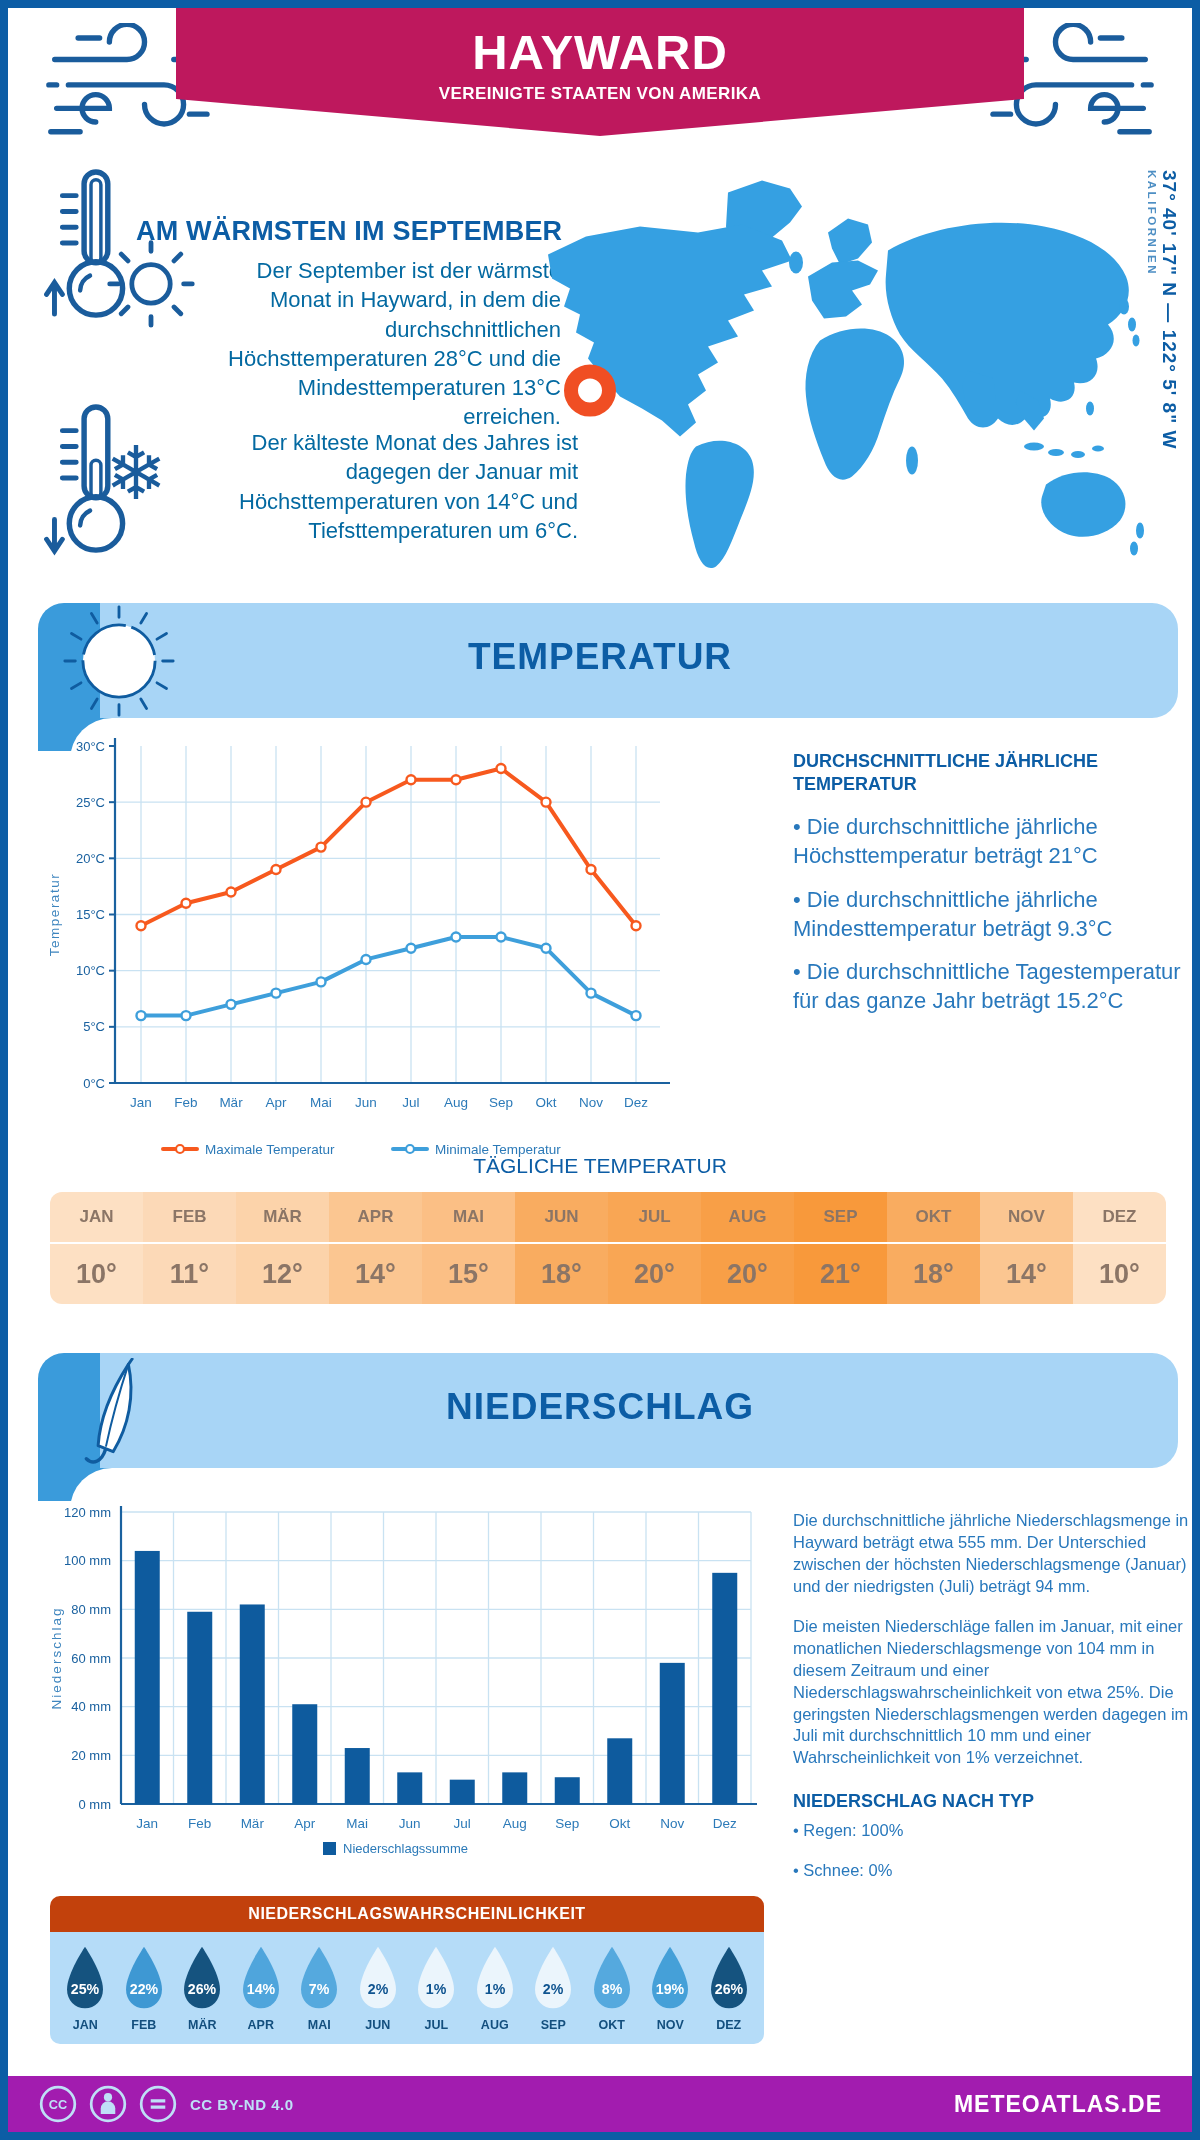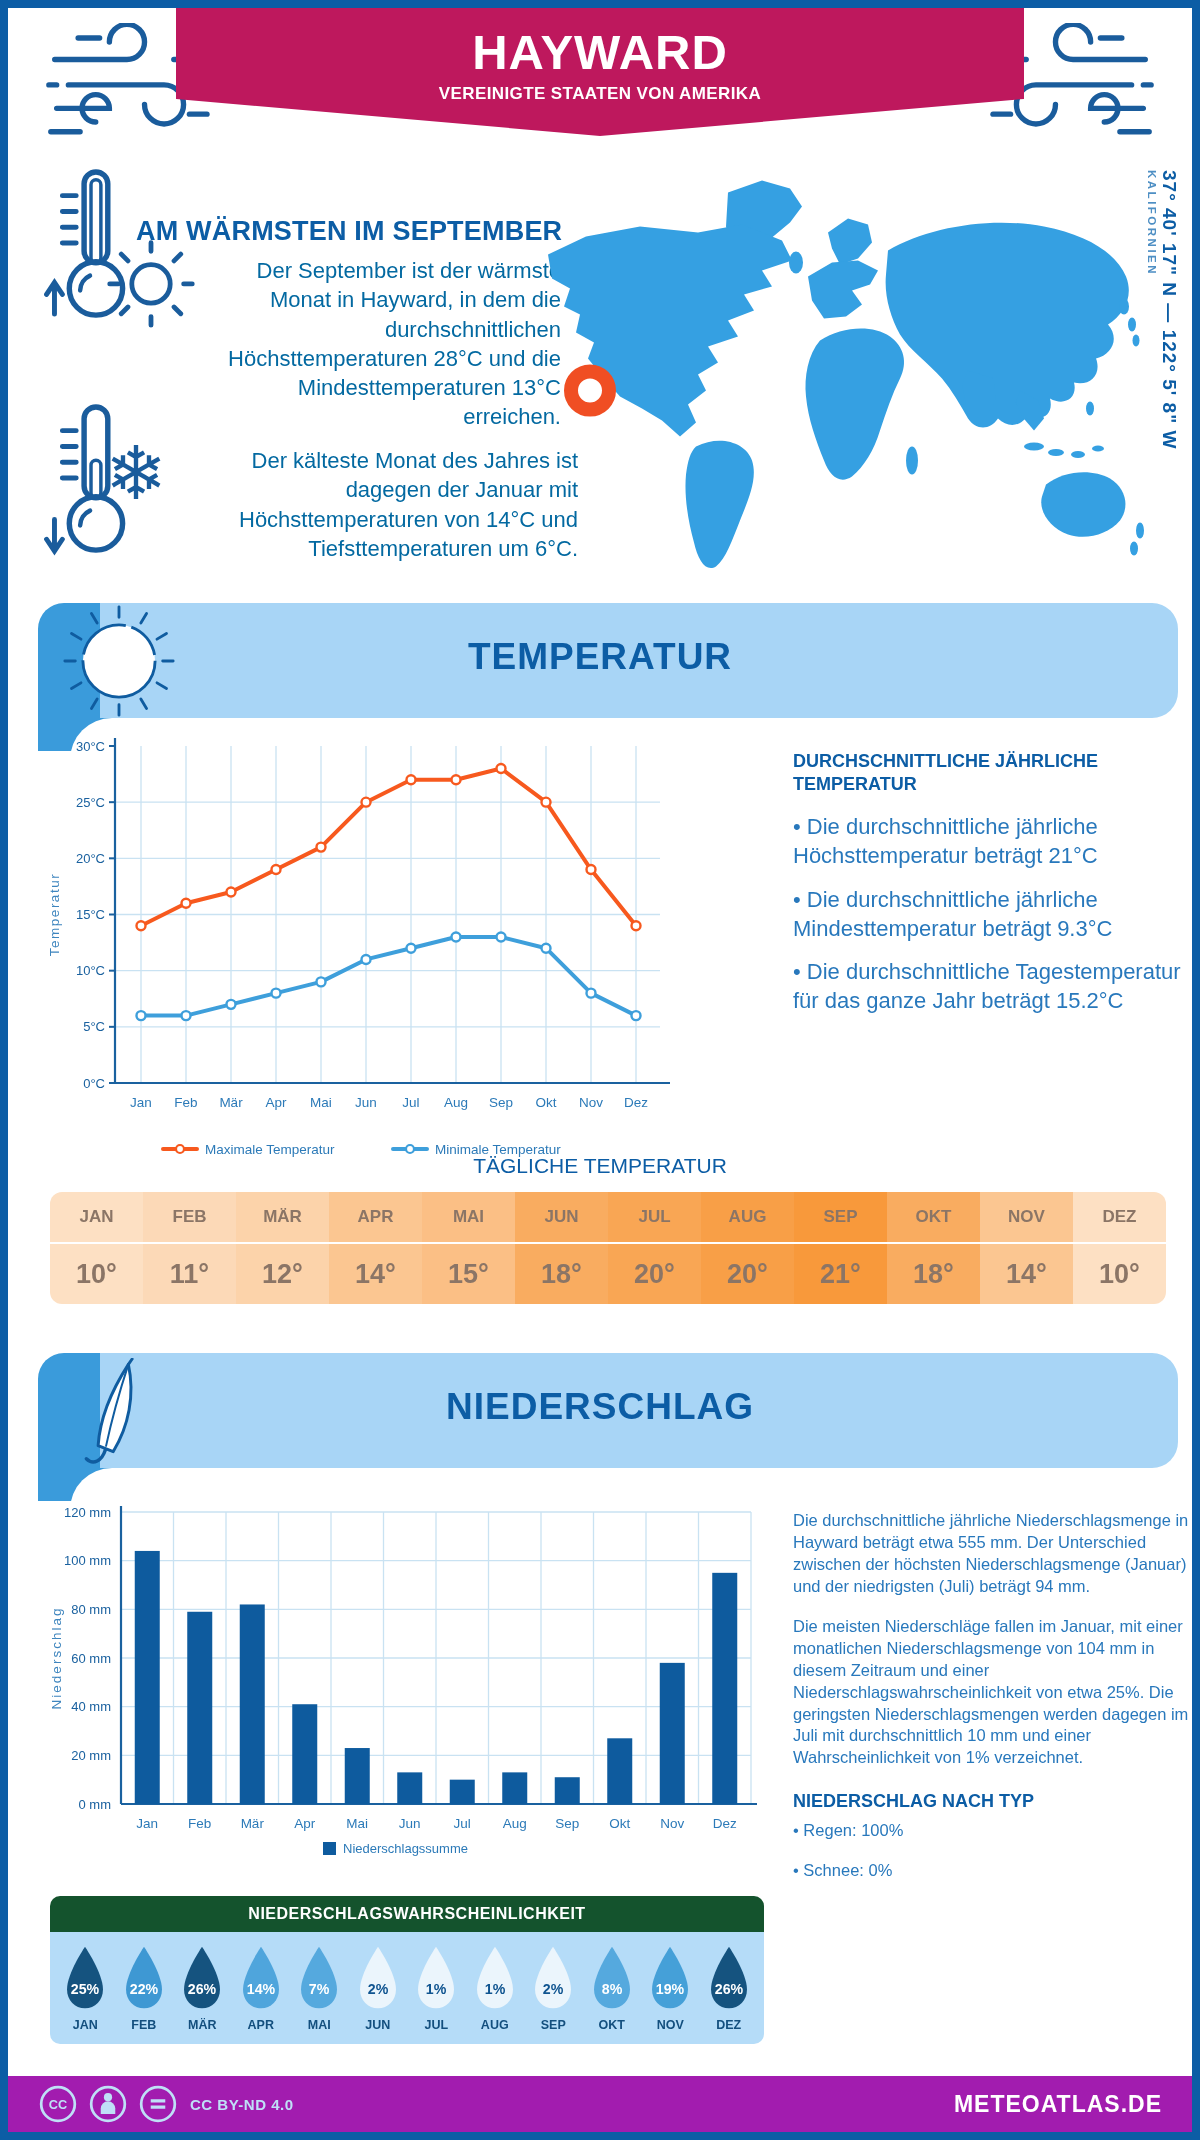--- a/index.html
+++ b/index.html
@@ -40,21 +40,21 @@
     font-size:17px;font-weight:bold;color:#8B7566;border-bottom:2px solid #fff;}
   .day-val{height:60px;display:flex;align-items:center;justify-content:center;
     font-size:27px;font-weight:bold;color:#8B7566;}
   
   .precip-text{position:absolute;left:785px;top:1502px;width:398px;}
   .precip-text p{font-size:16.5px;line-height:1.33;color:#2878BC;margin:0 0 18px 0;}
   .type-title{font-size:18px;font-weight:bold;color:#0C5DA5;margin:22px 0 8px 0;}
   .type-bullet{font-size:16.5px;line-height:1.55;color:#2878BC;margin:0;}
   
   .prob-panel{position:absolute;left:42px;top:1888px;width:714px;}
-  .prob-title{height:36px;background:#14532d;border-radius:10px 10px 0 0;display:flex;
+  .prob-title{height:36px;background:#c2410c;border-radius:10px 10px 0 0;display:flex;
     align-items:center;justify-content:center;color:#fff;font-weight:bold;font-size:16px;letter-spacing:.5px;padding-left:20px;}
   .prob-body{background:#B5DCF8;border-radius:0 0 10px 10px;padding:12px 6px 12px 6px;display:flex;}
   .drop-cell{flex:1;display:flex;flex-direction:column;align-items:center;}
   .drop-month{margin-top:4px;font-size:12.5px;font-weight:bold;color:#134F7E;}
   
   .footer{position:absolute;left:0;right:0;bottom:0;height:56px;background:#a21caf;display:flex;
     align-items:center;padding:0 30px;box-sizing:border-box;}
   .footer .license{margin-left:12px;font-size:15px;font-weight:bold;color:#BFE0F7;letter-spacing:.5px;}
   .footer .spacer{flex:1;}
   .footer .brand{font-size:23px;font-weight:bold;color:#fff;letter-spacing:1px;}
@@ -116,21 +116,21 @@
     <g fill="none" stroke="#1A5C9C" stroke-linecap="round">
       <path stroke-width="5" d="M18 30 h14 M18 46 h14 M18 62 h14 M18 78 h14"></path>
       <rect x="40" y="6" width="24" height="92" rx="12" stroke-width="5.5"></rect>
       <rect x="47" y="60" width="10" height="38" rx="5" stroke-width="3.5"></rect>
       <circle cx="52" cy="124" r="27" stroke-width="5.5"></circle>
       <path stroke-width="4.5" d="M36 126 a17 17 0 0 1 10 -15"></path>
       <path stroke-width="5" d="M10 120 v30 M2 140 l8 12 8 -12"></path>
     </g>
   </svg>
   <div class="abs glyph" style="left:97px;top:428px;font-size:74px;line-height:1">❄</div>
-  <div class="fact-text" style="left:215px;top:438px;width:355px">Der kälteste Monat des Jahres ist dagegen der Januar mit Höchsttemperaturen von 14°C und Tiefsttemperaturen um 6°C.</div>
+  <div class="fact-text" style="left:215px;top:420px;width:355px">Der kälteste Monat des Jahres ist dagegen der Januar mit Höchsttemperaturen von 14°C und Tiefsttemperaturen um 6°C.</div>
 
   <svg class="abs" style="left:482px;top:148px" width="660" height="435" viewBox="0 0 660 430">
     <g fill="#35A0E2">
       <path d="M238 34 L272 22 L300 30 L312 48 L300 64 L276 84 L262 108 L244 96 L236 68 Z"></path>
       <path d="M58 96 L96 78 L150 68 L208 74 L252 66 L292 82 L302 102 L272 112 L282 128 L254 136 L264 152 L238 162 L248 178 L218 188 L228 204 L208 216 L216 232 L198 246 L206 264 L190 278 L172 262 L152 250 L130 238 L114 220 L98 200 L104 184 L86 174 L90 156 L74 148 L80 130 L62 120 Z"></path>
       <path d="M206 288 C230 276 256 284 262 302 C268 320 258 342 250 362 C242 382 236 400 226 408 C216 414 208 402 204 384 C198 362 194 338 196 316 C198 302 200 294 206 288 Z"></path>
       <path d="M338 74 L358 60 L378 66 L382 84 L368 100 L350 106 L342 90 Z"></path>
       <path d="M318 118 L342 104 L368 102 L388 112 L380 126 L362 132 L372 146 L356 158 L334 160 L322 142 Z"></path>
       <ellipse cx="306" cy="104" rx="7" ry="11"></ellipse>
       <path d="M330 182 C352 168 382 166 400 178 C414 188 418 204 410 220 C402 236 396 254 390 272 C384 292 374 308 362 318 C350 326 340 318 334 302 C326 282 318 260 316 238 C314 218 318 196 330 182 Z"></path>

